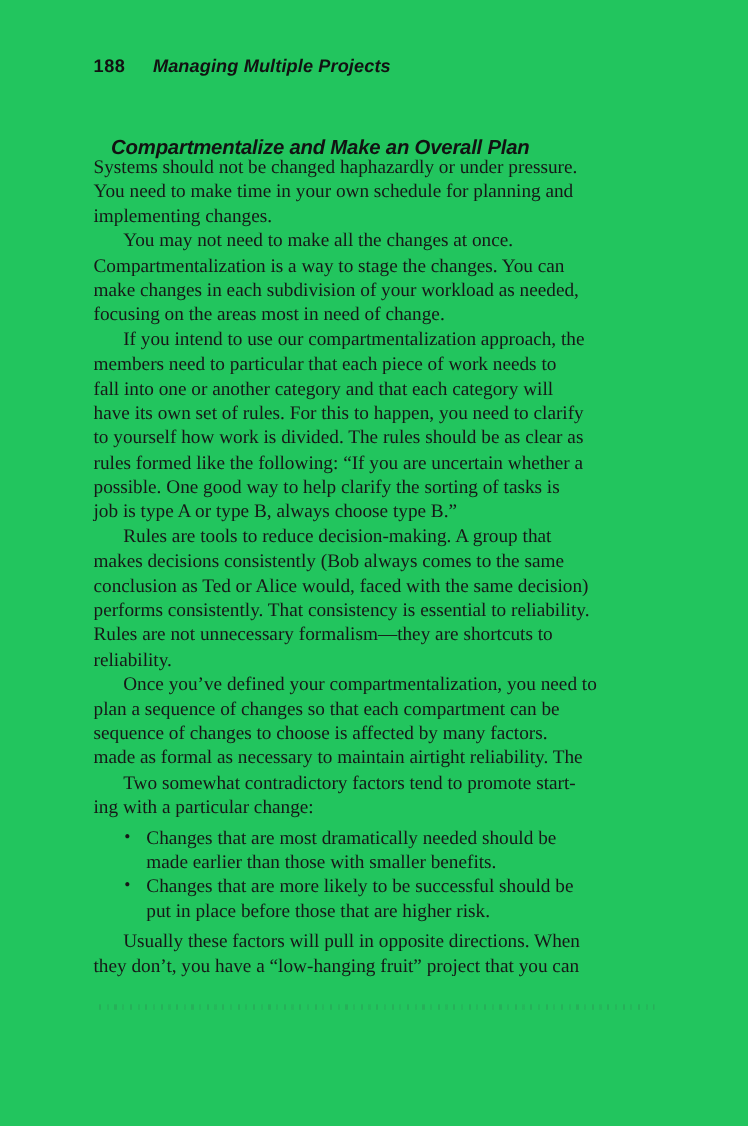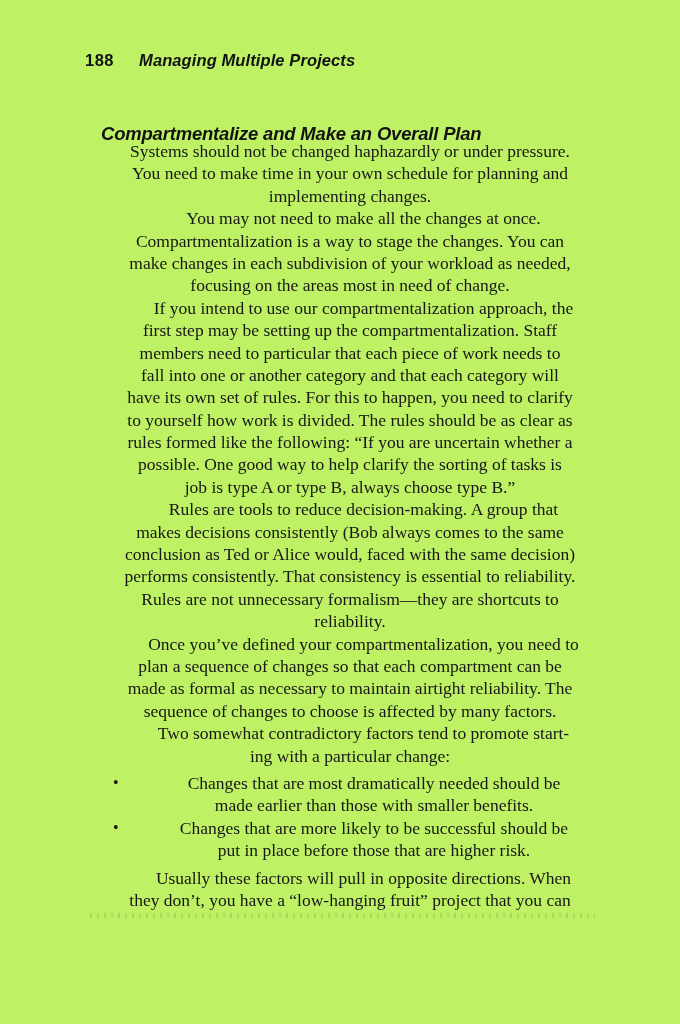--- a/index.html
+++ b/index.html
@@ -4,24 +4,23 @@
 <style>
   html, body {
     margin: 0;
     padding: 0;
     background: #ffffff;
   }
   .page {
     position: relative;
     width: 680px;
     height: 1024px;
-    background: #bef264;
+    background: #22c55e;
     overflow: hidden;
     color: #1a1a1a;
-    text-align: center;
   }
   .running-header {
     position: absolute;
     left: 85px;
     top: 51px;
     display: flex;
     align-items: baseline;
     gap: 25px;
     font-family: "Liberation Sans", sans-serif;
     font-weight: bold;
@@ -108,38 +107,37 @@
 
   <div class="body-text">
       <div class="ln">Systems should not be changed haphazardly or under pressure.</div>
       <div class="ln">You need to make time in your own schedule for planning and</div>
       <div class="ln">implementing changes.</div>
       <div class="ln indent">You may not need to make all the changes at once.</div>
       <div class="ln">Compartmentalization is a way to stage the changes. You can</div>
       <div class="ln">make changes in each subdivision of your workload as needed,</div>
       <div class="ln">focusing on the areas most in need of change.</div>
       <div class="ln indent">If you intend to use our compartmentalization approach, the</div>
-      <div class="ln">first step may be setting up the compartmentalization. Staff</div>
       <div class="ln">members need to particular that each piece of work needs to</div>
       <div class="ln">fall into one or another category and that each category will</div>
       <div class="ln">have its own set of rules. For this to happen, you need to clarify</div>
       <div class="ln">to yourself how work is divided. The rules should be as clear as</div>
       <div class="ln">rules formed like the following: “If you are uncertain whether a</div>
       <div class="ln">possible. One good way to help clarify the sorting of tasks is</div>
       <div class="ln">job is type A or type B, always choose type B.”</div>
       <div class="ln indent">Rules are tools to reduce decision-making. A group that</div>
       <div class="ln">makes decisions consistently (Bob always comes to the same</div>
       <div class="ln">conclusion as Ted or Alice would, faced with the same decision)</div>
       <div class="ln">performs consistently. That consistency is essential to reliability.</div>
       <div class="ln">Rules are not unnecessary formalism—they are shortcuts to</div>
       <div class="ln">reliability.</div>
       <div class="ln indent">Once you’ve defined your compartmentalization, you need to</div>
       <div class="ln">plan a sequence of changes so that each compartment can be</div>
+      <div class="ln">sequence of changes to choose is affected by many factors.</div>
       <div class="ln">made as formal as necessary to maintain airtight reliability. The</div>
-      <div class="ln">sequence of changes to choose is affected by many factors.</div>
       <div class="ln indent">Two somewhat contradictory factors tend to promote start-</div>
       <div class="ln">ing with a particular change:</div>
       <div class="bullet-list">
         <div class="ln bl"><span class="dot">•</span><span>Changes that are most dramatically needed should be</span></div>
         <div class="ln bl"><span>made earlier than those with smaller benefits.</span></div>
         <div class="ln bl"><span class="dot">•</span><span>Changes that are more likely to be successful should be</span></div>
         <div class="ln bl"><span>put in place before those that are higher risk.</span></div>
       </div>
       <div class="ln indent">Usually these factors will pull in opposite directions. When</div>
       <div class="ln">they don’t, you have a “low-hanging fruit” project that you can</div>

